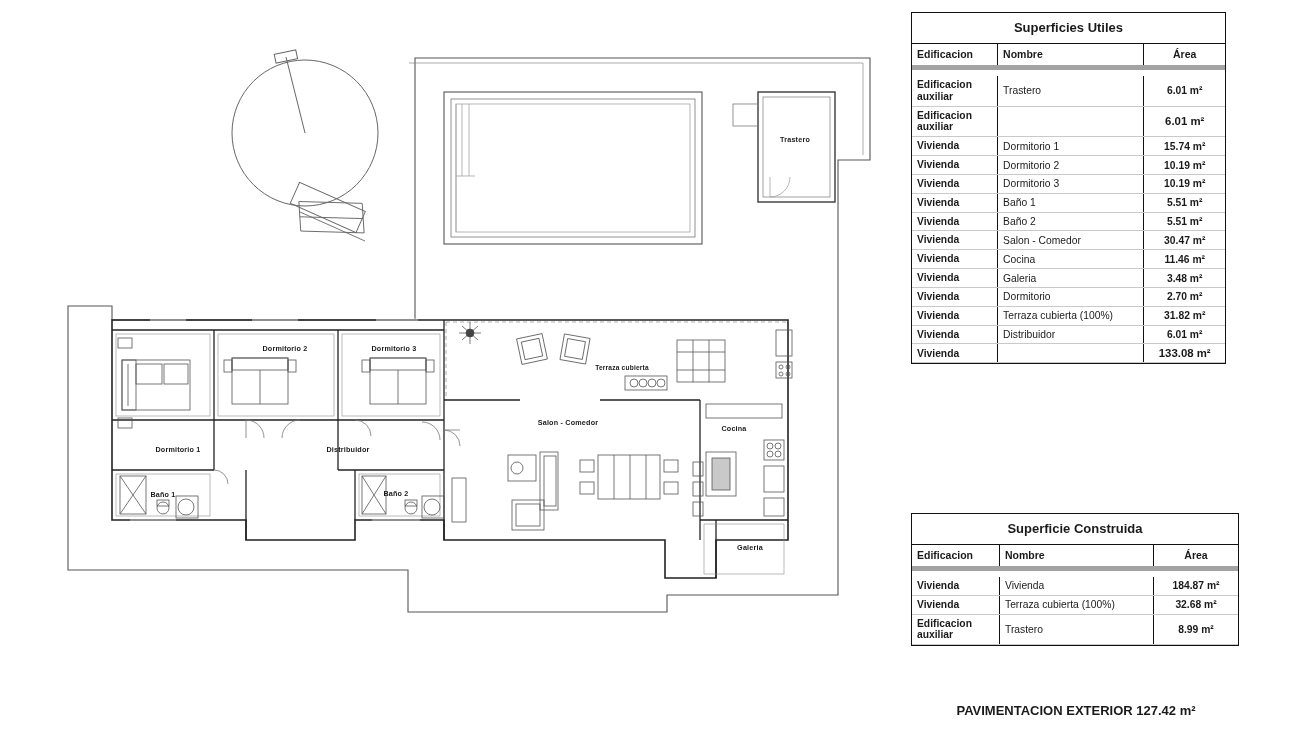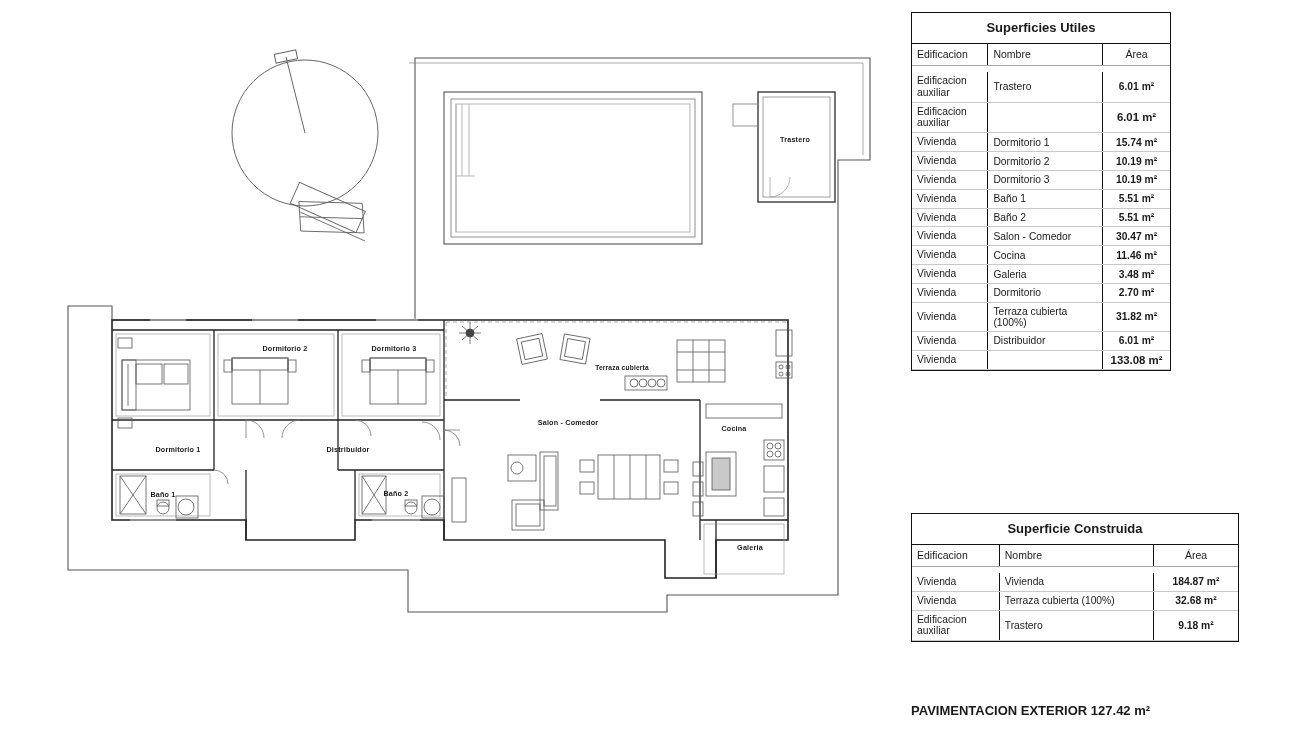--- a/index.html
+++ b/index.html
@@ -40,46 +40,46 @@
     vertical-align:middle;
   }
   .title-row td{
     text-align:center;
     font-weight:bold;
     font-size:13px;
     padding:7px 4px 8px 4px;
     border-bottom:1px solid #111;
   }
   .head td{
-    font-weight:normal;
+    font-weight:bold;
     font-size:10.5px;
-    border-bottom:1px solid #a3a3a3;
+    border-bottom:5px solid #a3a3a3;
     padding:4px 5px 5px 5px;
   }
   .head td.c2{text-align:left;margin-left:8px;}
   .head td.c3{text-align:center;}
   .spacer td{height:6px;padding:0;border:none;}
   .r td{border-bottom:1px solid #c9c9c9;}
-  .r td.c1{width:78px;font-weight:normal;font-size:10.3px;line-height:1.15;}
+  .r td.c1{width:78px;font-weight:bold;font-size:10.3px;line-height:1.15;}
   .r td.c2{width:148px;font-size:10.3px;}
   .r td.c3{width:76px;text-align:center;font-weight:bold;font-size:10.3px;}
   .sum td{font-weight:bold;font-size:11.4px;border-bottom:1px solid #c9c9c9;}
   .sum td.c3{text-align:center;font-size:11.4px;}
   .sumbold td{font-weight:bold;font-size:12.2px;}
   .sumbold td.c3{text-align:center;}
   
   .r td.c1,.head td.c1,.sum td.c1{border-right:0px;}
   .colsep{border-left:1px solid #111;}
 
-  #table-utiles{left:911px;top:12px;width:260px;}
+  #table-utiles{left:911px;top:12px;width:315px;}
   #table-construida{left:911px;top:513px;width:328px;}
 
   #pavimentacion{
     position:absolute;left:911px;top:703px;width:330px;
-    font-weight:bold;font-size:13px;
+    font-weight:bold;font-size:13px;text-align:center;
   }
 </style>
 </head>
 <body>
 
 <div id="plan-area">
 <svg id="plan-svg" width="900" height="755" viewBox="0 0 900 755" xmlns="http://www.w3.org/2000/svg">
 
   <g fill="none" stroke="#3a3a3a" stroke-width="1">
 
@@ -413,19 +413,19 @@
         <td class="c3 colsep">184.87 m²</td>
       </tr>
       <tr class="r">
         <td class="c1">Vivienda</td>
         <td class="c2 colsep">Terraza cubierta (100%)</td>
         <td class="c3 colsep">32.68 m²</td>
       </tr>
       <tr class="r">
         <td class="c1">Edificacion auxiliar</td>
         <td class="c2 colsep">Trastero</td>
-        <td class="c3 colsep">9.18 m²</td>
+        <td class="c3 colsep">8.99 m²</td>
       </tr>
     </tbody>
   </table>
 </div>
 
 <div id="pavimentacion">PAVIMENTACION EXTERIOR 127.42 m²</div>
 
 </body></html>

